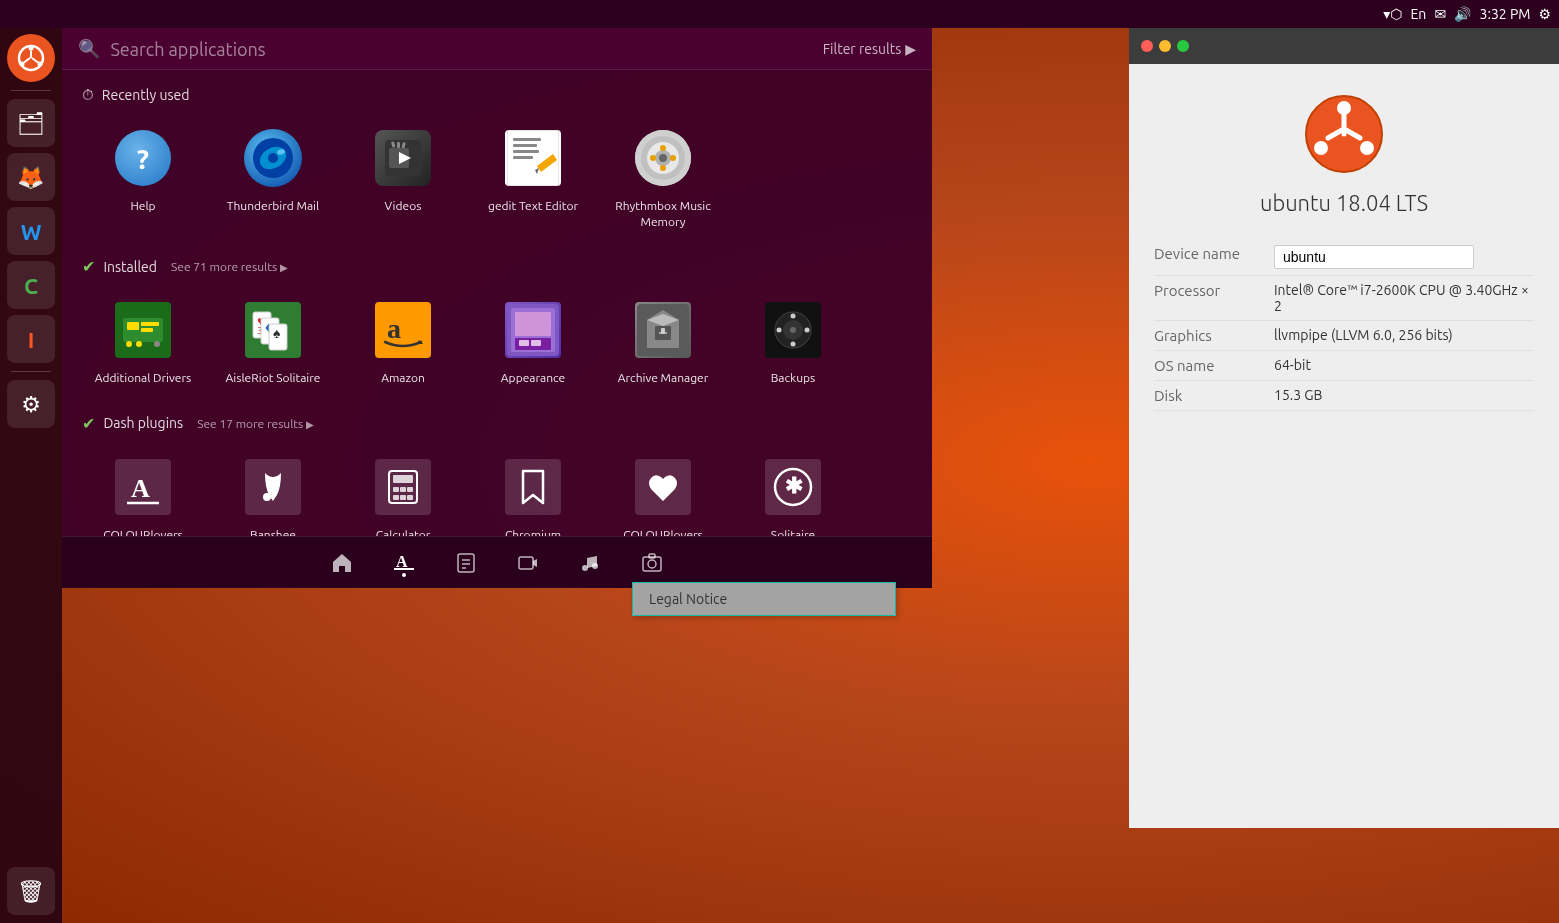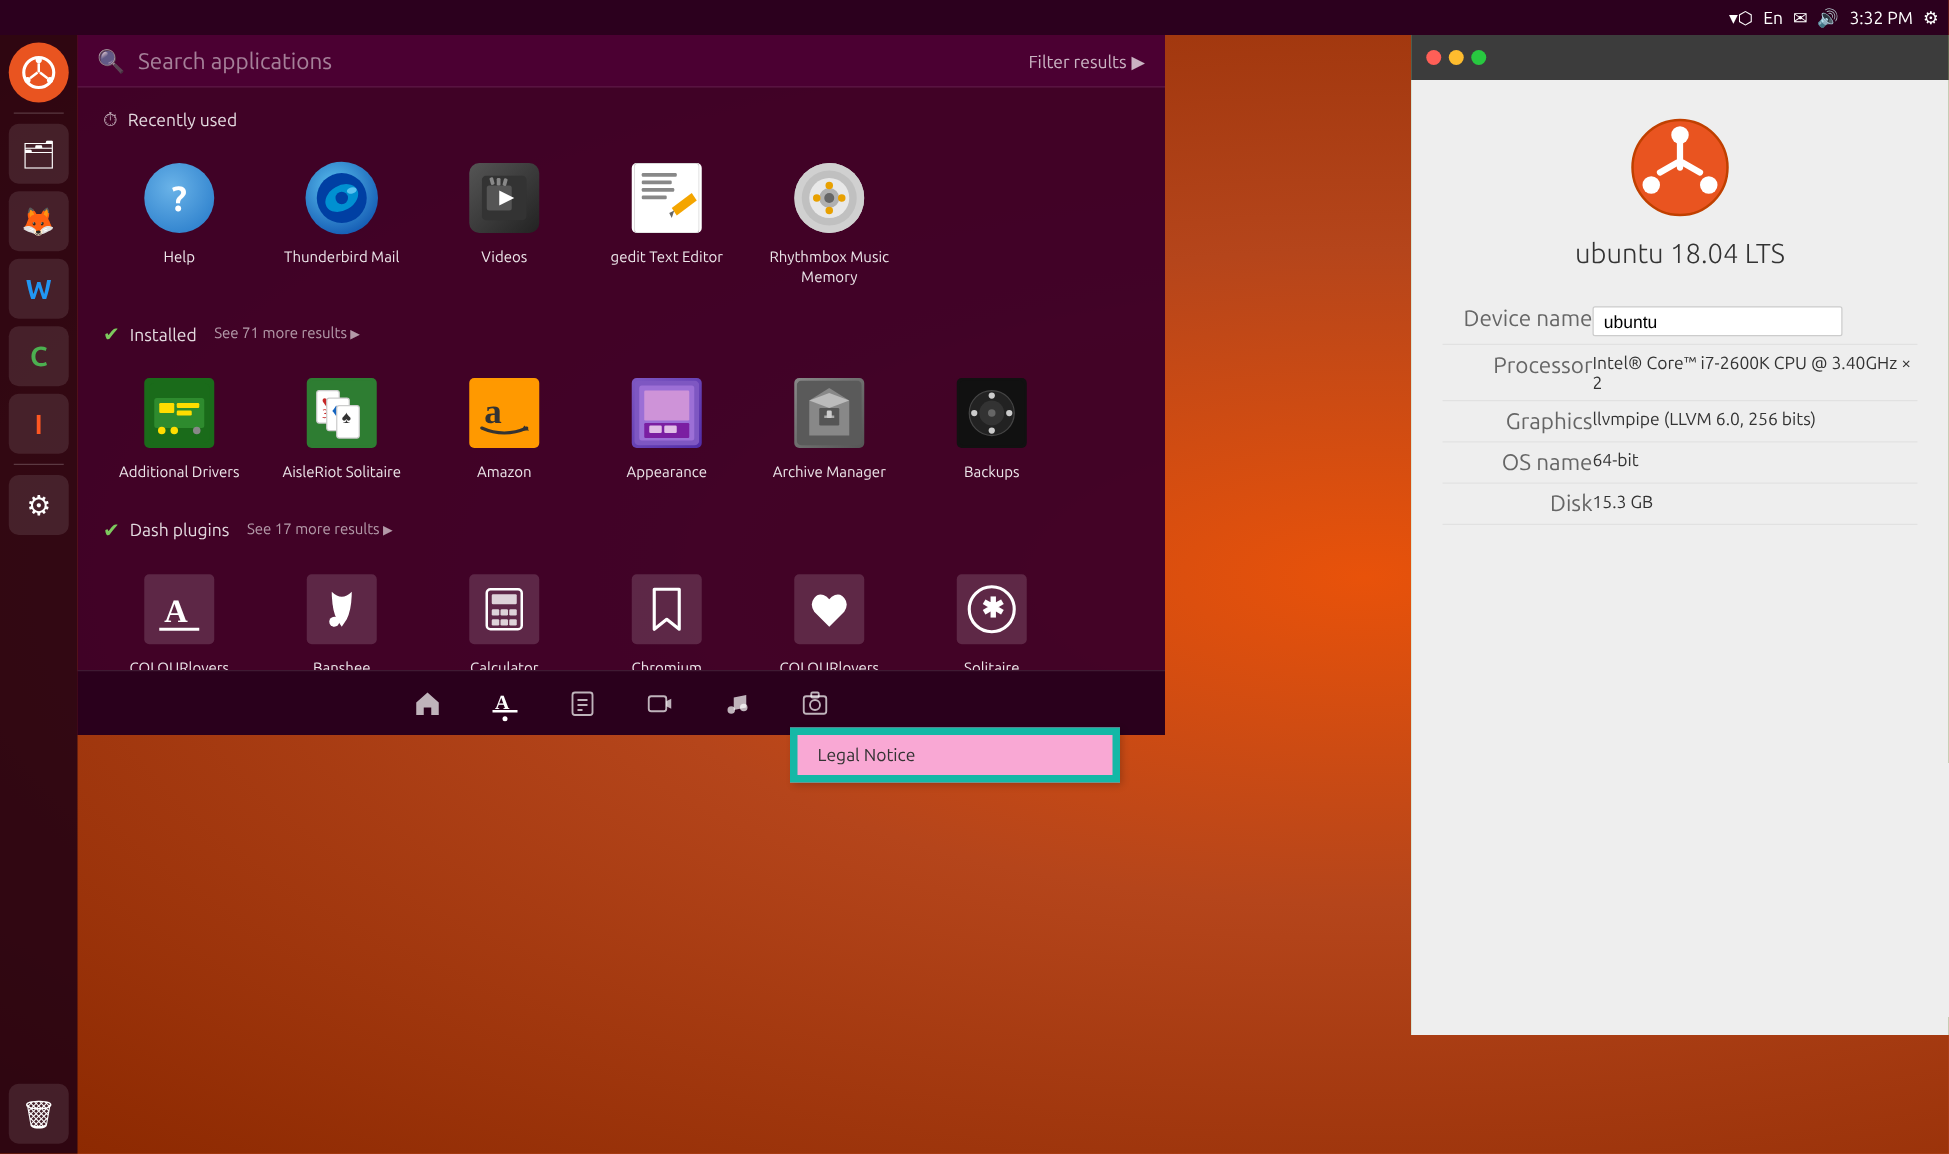--- a/index.html
+++ b/index.html
@@ -220,21 +220,21 @@
       border-radius: 50%;
     }
 
     
     .system-info-panel {
       position: absolute;
       top: 28px;
       right: 0;
       width: 430px;
       height: 800px;
-      background: #86efac;
+      background: #e5e5e5;
       z-index: 150;
       display: flex;
       flex-direction: column;
     }
     .system-info-header {
       background: #3c3c3c;
       height: 36px;
       display: flex;
       align-items: center;
       padding: 0 12px;
@@ -262,23 +262,22 @@
       width: 100%;
       max-width: 380px;
     }
     .info-row {
       display: flex;
       padding: 6px 0;
       border-bottom: 1px solid rgba(0,0,0,0.05);
     }
     .info-label {
       width: 120px;
-      text-align: right;
       color: #666;
-      font-size: 18px;
+      font-size: 15px;
       padding-right: 0;
       flex-shrink: 0;
     }
     .info-value {
       flex: 1;
       color: #333;
       font-size: 14px;
     }
     .info-value input {
       background: white;
@@ -289,22 +288,22 @@
       outline: none;
       border-radius: 2px;
     }
 
     
     .legal-notice-dropdown {
       position: absolute;
       top: 582px;
       left: 632px;
       width: 264px;
-      background: #f9a8d4;
-      border: 6px solid #14b8a6;
+      background: #a3a3a3;
+      border: 1px solid #14b8a6;
       box-shadow: 2px 2px 6px rgba(0,0,0,0.2);
       z-index: 300;
     }
     .legal-notice-item {
       padding: 8px 16px;
       font-size: 14px;
       color: #333;
       cursor: pointer;
     }
 

